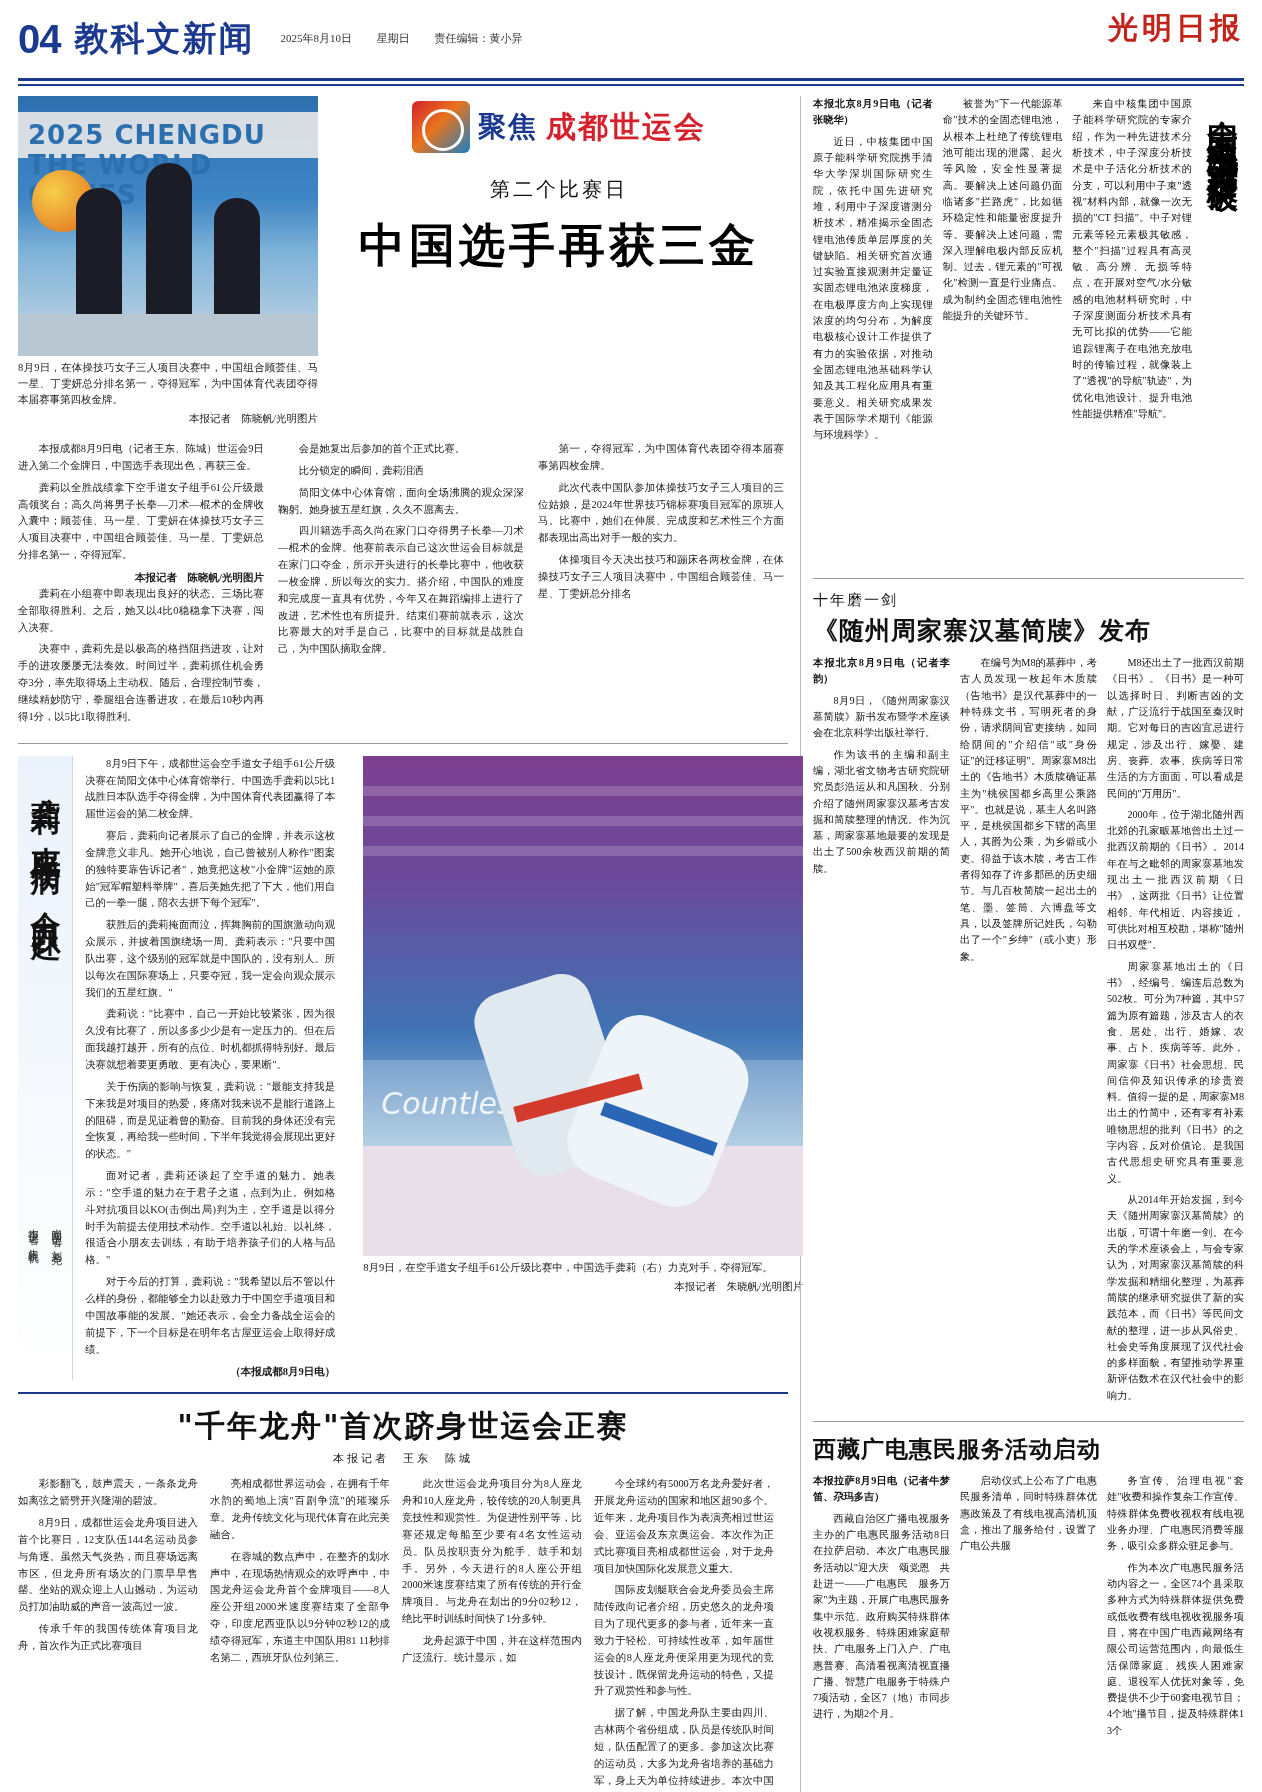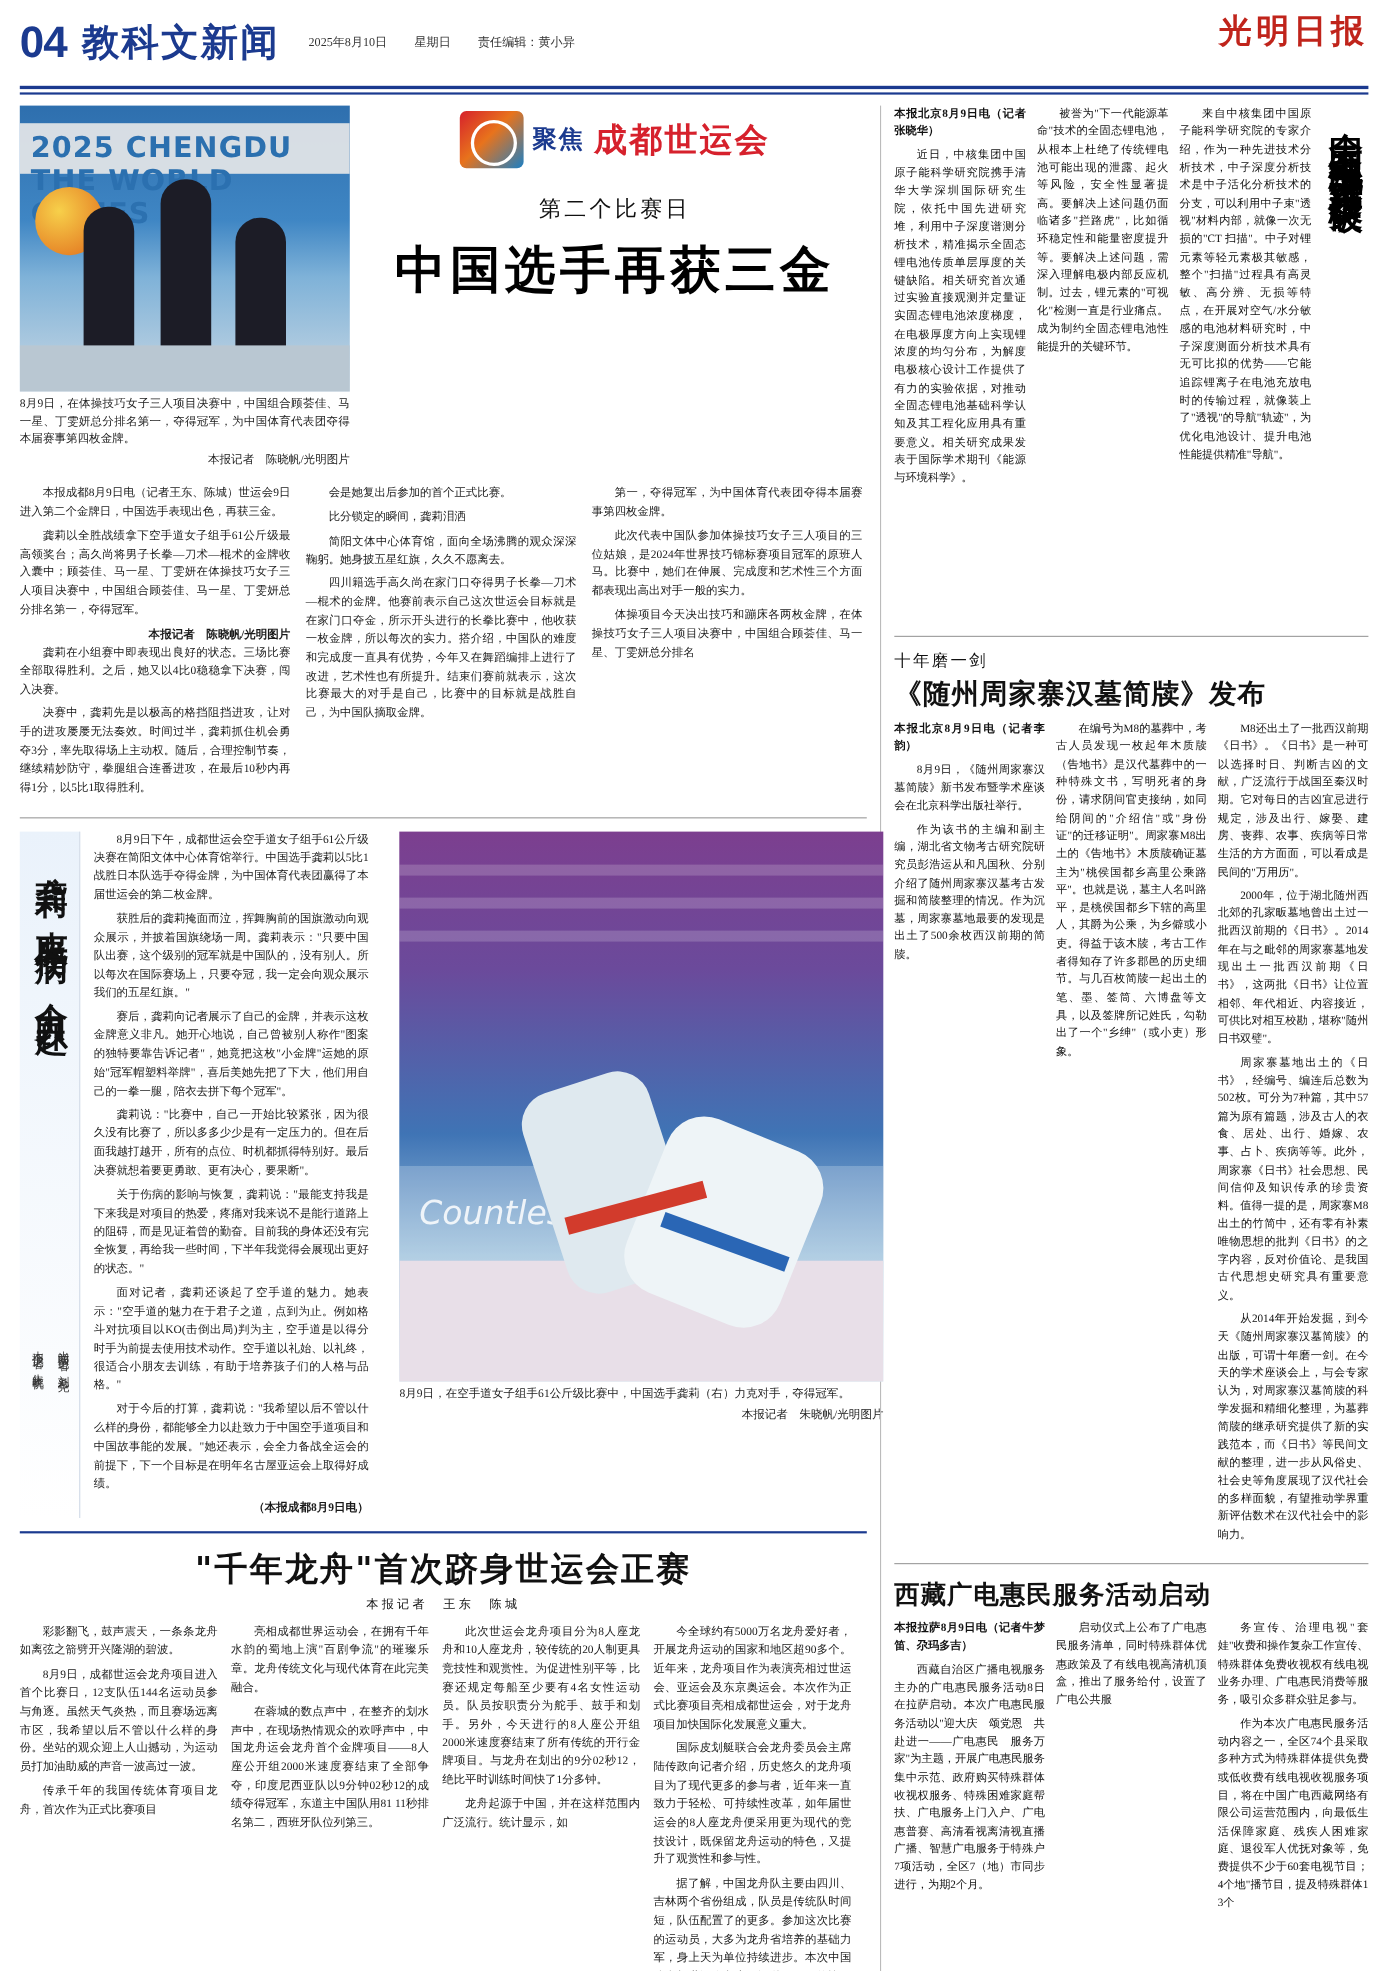--- a/index.html
+++ b/index.html
@@ -23,21 +23,21 @@
   
   .top-block{display:flex;gap:12px;}
   .photo{position:relative;overflow:hidden;background:#d9d9d9;}
   .photo-main{width:300px;height:260px;}
   .cap{font-size:10.5px;line-height:1.5;color:#222;margin-top:4px;text-align:justify;}
 
   .head-area{flex:1;}
   .logo-banner{display:flex;align-items:center;justify-content:center;gap:8px;height:62px;}
   .logo-mark{width:58px;height:52px;background:linear-gradient(135deg,#d6212c 0%,#e8731c 45%,#1b7fc4 100%);border-radius:6px;position:relative;}
   .logo-mark:after{content:"";position:absolute;left:10px;top:8px;width:36px;height:36px;border:3px solid #fff;border-radius:50%;}
-  .logo-text1{font-size:22px;font-weight:bold;color:#1b3a8f;letter-spacing:2px;font-family:"DejaVu Sans",sans-serif;}
+  .logo-text1{font-size:28px;font-weight:bold;color:#1b3a8f;letter-spacing:2px;font-family:"DejaVu Sans",sans-serif;}
   .logo-text2{font-size:30px;font-weight:bold;color:#d6212c;letter-spacing:2px;font-family:"DejaVu Sans",sans-serif;}
   .kicker{text-align:center;font-size:20px;margin-top:18px;letter-spacing:3px;color:#111;}
   .headline{text-align:center;font-size:46px;font-weight:bold;letter-spacing:4px;margin-top:12px;color:#000;font-family:"DejaVu Sans",sans-serif;}
 
   
   .cols3{display:flex;gap:14px;margin-top:14px;}
   .cols4{display:flex;gap:12px;margin-top:10px;}
   .txt{font-size:10.4px;line-height:1.62;text-align:justify;color:#1a1a1a;}
   .txt p{margin:0 0 5px 0;text-indent:2em;}
   .byline{text-align:right;font-weight:bold;font-size:10.5px;margin-top:4px;}
@@ -169,22 +169,22 @@
           <div style="display:flex;justify-content:center;">
             <div class="vert-authors">本报记者　朱晓帆</div>
             <div class="vert-authors">光明网记者　刘希尧</div>
           </div>
         </div>
 
         <div class="feature-body">
           <div class="feature-col">
             <div class="txt">
               <p>8月9日下午，成都世运会空手道女子组手61公斤级决赛在简阳文体中心体育馆举行。中国选手龚莉以5比1战胜日本队选手夺得金牌，为中国体育代表团赢得了本届世运会的第二枚金牌。</p>
+              <p>赛后，龚莉向记者展示了自己的金牌，并表示这枚金牌意义非凡。她开心地说，自己曾被别人称作"图案的独特要靠告诉记者"，她竟把这枚"小金牌"运她的原始"冠军帽塑料举牌"，喜后美她先把了下大，他们用自己的一拳一腿，陪衣去拼下每个冠军"。</p>
               <p>获胜后的龚莉掩面而泣，挥舞胸前的国旗激动向观众展示，并披着国旗绕场一周。龚莉表示："只要中国队出赛，这个级别的冠军就是中国队的，没有别人。所以每次在国际赛场上，只要夺冠，我一定会向观众展示我们的五星红旗。"</p>
-              <p>赛后，龚莉向记者展示了自己的金牌，并表示这枚金牌意义非凡。她开心地说，自己曾被别人称作"图案的独特要靠告诉记者"，她竟把这枚"小金牌"运她的原始"冠军帽塑料举牌"，喜后美她先把了下大，他们用自己的一拳一腿，陪衣去拼下每个冠军"。</p>
               <p>龚莉说："比赛中，自己一开始比较紧张，因为很久没有比赛了，所以多多少少是有一定压力的。但在后面我越打越开，所有的点位、时机都抓得特别好。最后决赛就想着要更勇敢、更有决心，要果断"。</p>
               <p>关于伤病的影响与恢复，龚莉说："最能支持我是下来我是对项目的热爱，疼痛对我来说不是能行道路上的阻碍，而是见证着曾的勤奋。目前我的身体还没有完全恢复，再给我一些时间，下半年我觉得会展现出更好的状态。"</p>
               <p>面对记者，龚莉还谈起了空手道的魅力。她表示："空手道的魅力在于君子之道，点到为止。例如格斗对抗项目以KO(击倒出局)判为主，空手道是以得分时手为前提去使用技术动作。空手道以礼始、以礼终，很适合小朋友去训练，有助于培养孩子们的人格与品格。"</p>
               <p>对于今后的打算，龚莉说："我希望以后不管以什么样的身份，都能够全力以赴致力于中国空手道项目和中国故事能的发展。"她还表示，会全力备战全运会的前提下，下一个目标是在明年名古屋亚运会上取得好成绩。</p>
               <div class="src-note">（本报成都8月9日电）</div>
             </div>
           </div>
 
           <div>
             <div class="photo photo-karate karate">
@@ -207,21 +207,21 @@
       </div>
 
       <div class="hr-b"></div>
 
       <div>
         <div class="sub-head">"千年龙舟"首次跻身世运会正赛</div>
         <div class="sub-byline">本报记者　王东　陈城</div>
         <div class="cols4">
           <div class="txt" style="width:180px">
             <p>彩影翻飞，鼓声震天，一条条龙舟如离弦之箭劈开兴隆湖的碧波。</p>
-            <p>8月9日，成都世运会龙舟项目进入首个比赛日，12支队伍144名运动员参与角逐。虽然天气炎热，而且赛场远离市区，我希望以后不管以什么样的身份。坐站的观众迎上人山撼动，为运动员打加油助威的声音一波高过一波。</p>
+            <p>8月9日，成都世运会龙舟项目进入首个比赛日，12支队伍144名运动员参与角逐。虽然天气炎热，而且赛场远离市区，但龙舟所有场次的门票早早售罄。坐站的观众迎上人山撼动，为运动员打加油助威的声音一波高过一波。</p>
             <p>传承千年的我国传统体育项目龙舟，首次作为正式比赛项目</p>
           </div>
           <div class="txt" style="width:180px">
             <p>亮相成都世界运动会，在拥有千年水韵的蜀地上演"百剧争流"的璀璨乐章。龙舟传统文化与现代体育在此完美融合。</p>
             <p>在蓉城的数点声中，在整齐的划水声中，在现场热情观众的欢呼声中，中国龙舟运会龙舟首个金牌项目——8人座公开组2000米速度赛结束了全部争夺，印度尼西亚队以9分钟02秒12的成绩夺得冠军，东道主中国队用81 11秒排名第二，西班牙队位列第三。</p>
           </div>
           <div class="txt" style="width:180px">
             <p>此次世运会龙舟项目分为8人座龙舟和10人座龙舟，较传统的20人制更具竞技性和观赏性。为促进性别平等，比赛还规定每船至少要有4名女性运动员。队员按职责分为舵手、鼓手和划手。另外，今天进行的8人座公开组2000米速度赛结束了所有传统的开行金牌项目。与龙舟在划出的9分02秒12，绝比平时训练时间快了1分多钟。</p>
             <p>龙舟起源于中国，并在这样范围内广泛流行。统计显示，如</p>
           </div>

